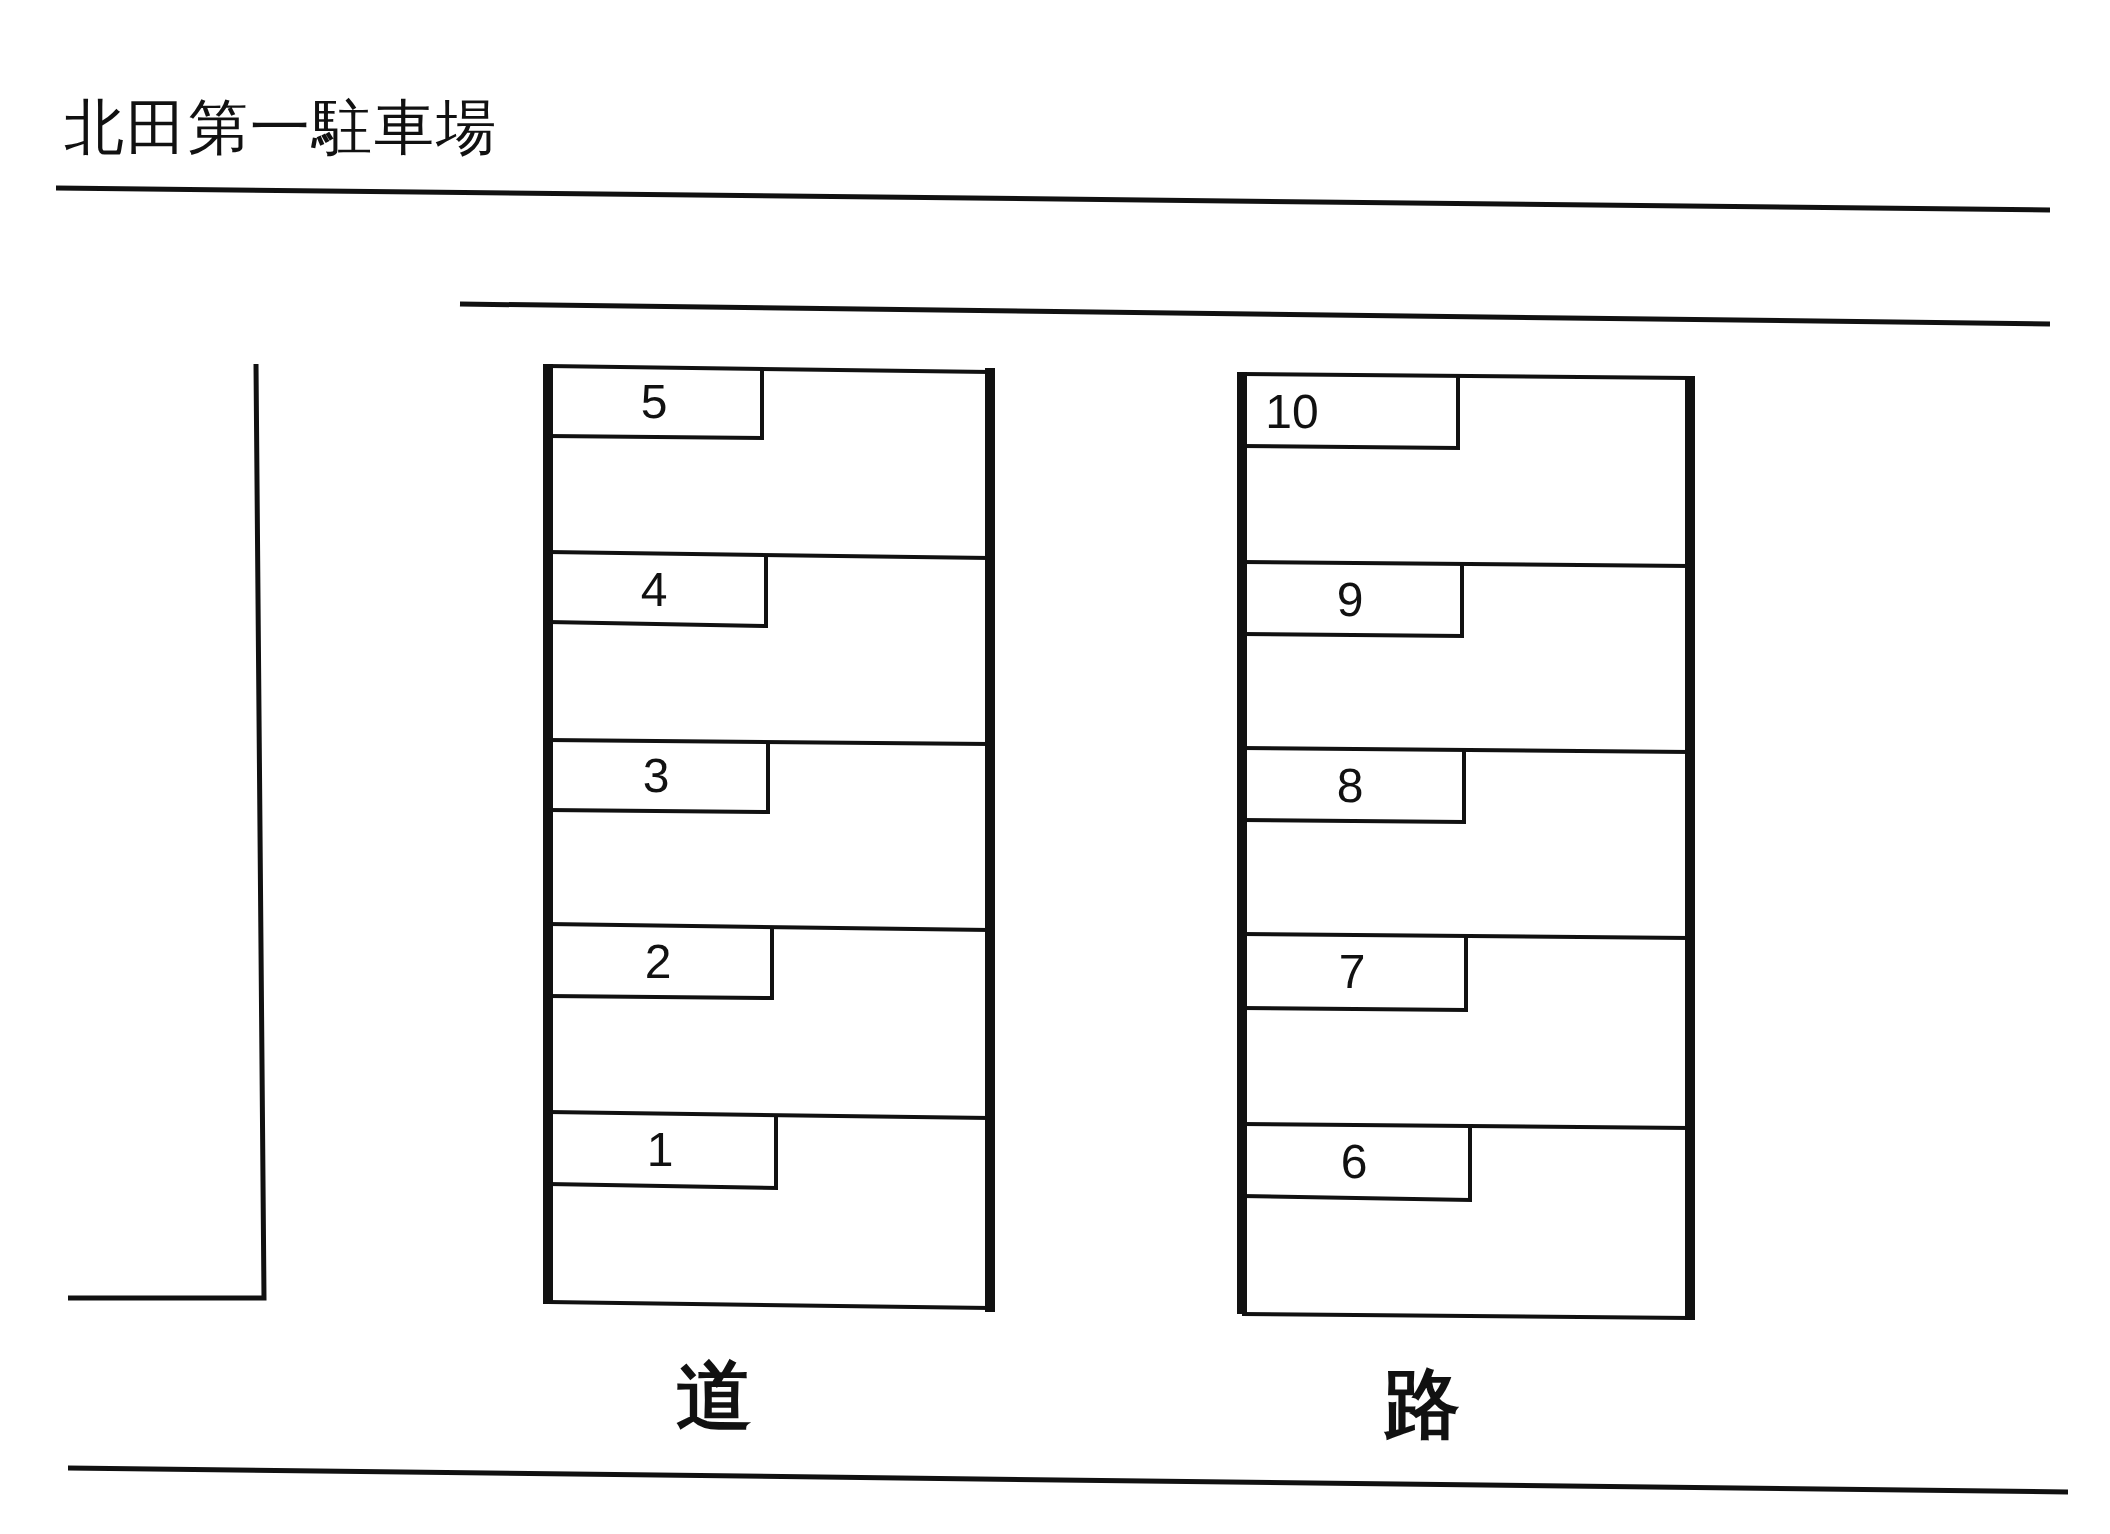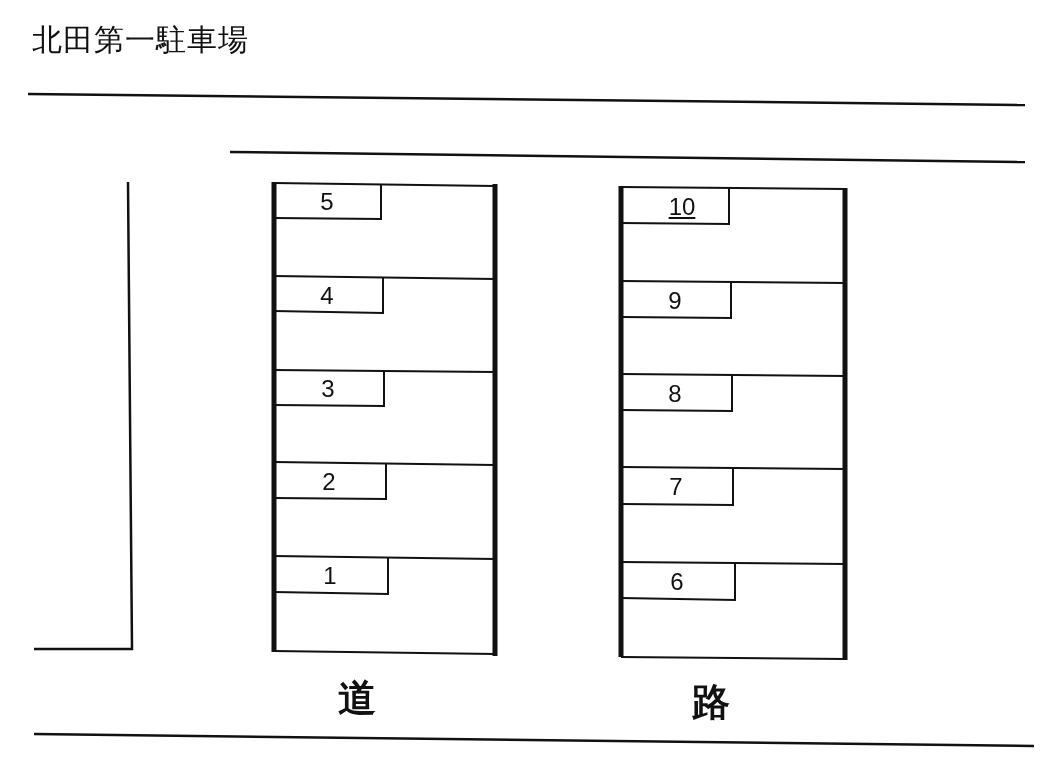--- a/index.html
+++ b/index.html
@@ -1,18 +1,18 @@
 <!DOCTYPE html>
 <html><head>
 <meta charset="utf-8">
 <style>
   html, body { margin:0; padding:0; }
   body { width:1055px; height:767px; background:#ffffff; position:relative; overflow:hidden;
          font-family:"DejaVu Sans", sans-serif; color:#111; }
-  .title { position:absolute; left:32px; top:20px; font-size:30px; letter-spacing:1px; color:#111; }
+  .title { position:absolute; left:32px; top:44px; font-size:30px; letter-spacing:1px; color:#111; }
   svg.map { position:absolute; left:0; top:0; }
   .num { position:absolute; font-family:"Liberation Sans", sans-serif; font-size:24px; color:#111;
          text-align:center; width:106px; line-height:34px; }
   .road { position:absolute; font-size:38px; font-weight:bold; color:#111; }
 </style>
 </head>
 <body>
 
 <div class="title">北田第一駐車場</div>
 
@@ -58,20 +58,20 @@
     <polyline points="621,598 735,600 735,563" fill="none" stroke="#111" stroke-width="2"></polyline>
   </g>
 </svg>
 
 <div class="num" style="left:274px;top:185px;">5</div>
 <div class="num" style="left:274px;top:279px;">4</div>
 <div class="num" style="left:275px;top:372px;">3</div>
 <div class="num" style="left:276px;top:465px;">2</div>
 <div class="num" style="left:277px;top:559px;">1</div>
 
-<div class="num" style="left:629px;top:190px;text-decoration:underline;">10</div>
+<div class="num" style="left:593px;top:190px;">10</div>
 <div class="num" style="left:622px;top:284px;">9</div>
 <div class="num" style="left:622px;top:377px;">8</div>
 <div class="num" style="left:623px;top:470px;">7</div>
 <div class="num" style="left:624px;top:565px;">6</div>
 
 <div class="road" style="left:338px;top:673px;">道</div>
 <div class="road" style="left:692px;top:677px;">路</div>
 
 </body></html>

